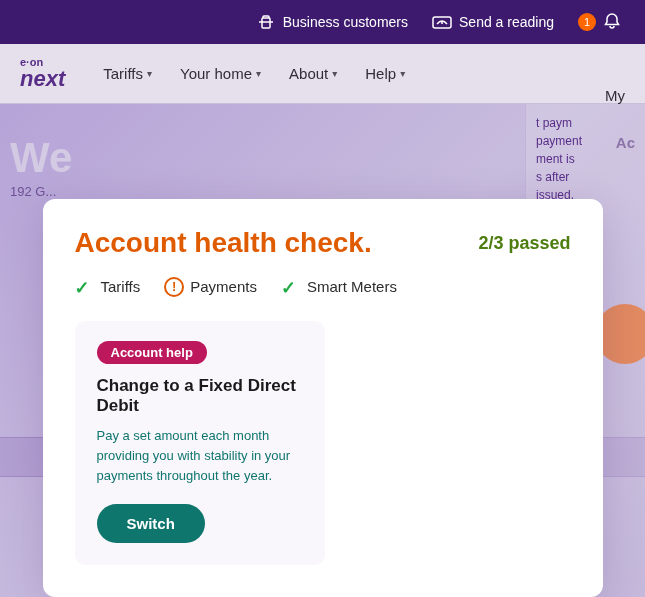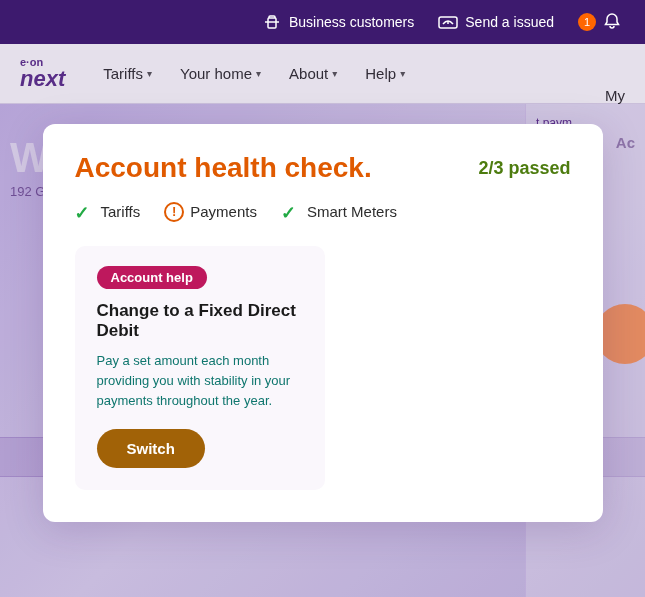--- a/index.html
+++ b/index.html
@@ -171,21 +171,21 @@
 
     
     .modal-overlay {
       position: absolute;
       top: 44px;
       left: 0;
       right: 0;
       bottom: 0;
       background: rgba(80,50,120,0.15);
       display: flex;
-      align-items: center;
+      align-items: flex-end;
       justify-content: center;
       padding-top: 5px;
       z-index: 10;
     }
 
     
     .modal {
       background: #fff;
       border-radius: 12px;
       width: 560px;
@@ -268,21 +268,21 @@
       color: #1a1a1a;
       margin-bottom: 10px;
     }
     .card-body {
       font-size: 13px;
       color: #0f766e;
       line-height: 1.55;
       margin-bottom: 18px;
     }
     .card-btn {
-      background: #a16207;
+      background: #0f766e;
       color: #fff;
       border: none;
       border-radius: 24px;
       padding: 11px 30px;
       font-size: 15px;
       font-weight: 700;
       cursor: pointer;
       display: inline-block;
     }
   </style>
@@ -301,21 +301,21 @@
     <span>Business customers</span>
   </a>
   <a class="top-bar-item">
     <span class="top-bar-icon">
       <svg width="20" height="16" viewBox="0 0 20 16" fill="none">
         <rect x="1" y="3" width="18" height="11" rx="2" stroke="white" stroke-width="1.5" fill="none"></rect>
         <path d="M5 10 Q10 4 15 10" stroke="white" stroke-width="1.5" fill="none"></path>
         <line x1="10" y1="10" x2="10" y2="7" stroke="white" stroke-width="1.5"></line>
       </svg>
     </span>
-    <span>Send a issued</span>
+    <span>Send a reading</span>
   </a>
   <div class="top-bar-item">
     <div class="notification-badge">
       <span>1</span>
     </div>
     <span>
       <svg width="18" height="18" viewBox="0 0 18 18" fill="none">
         <path d="M9 2a5 5 0 0 1 5 5v3l1.5 2.5H2.5L4 10V7a5 5 0 0 1 5-5z" stroke="white" stroke-width="1.5" fill="none"></path>
         <path d="M7 14a2 2 0 0 0 4 0" stroke="white" stroke-width="1.5" fill="none"></path>
       </svg>

